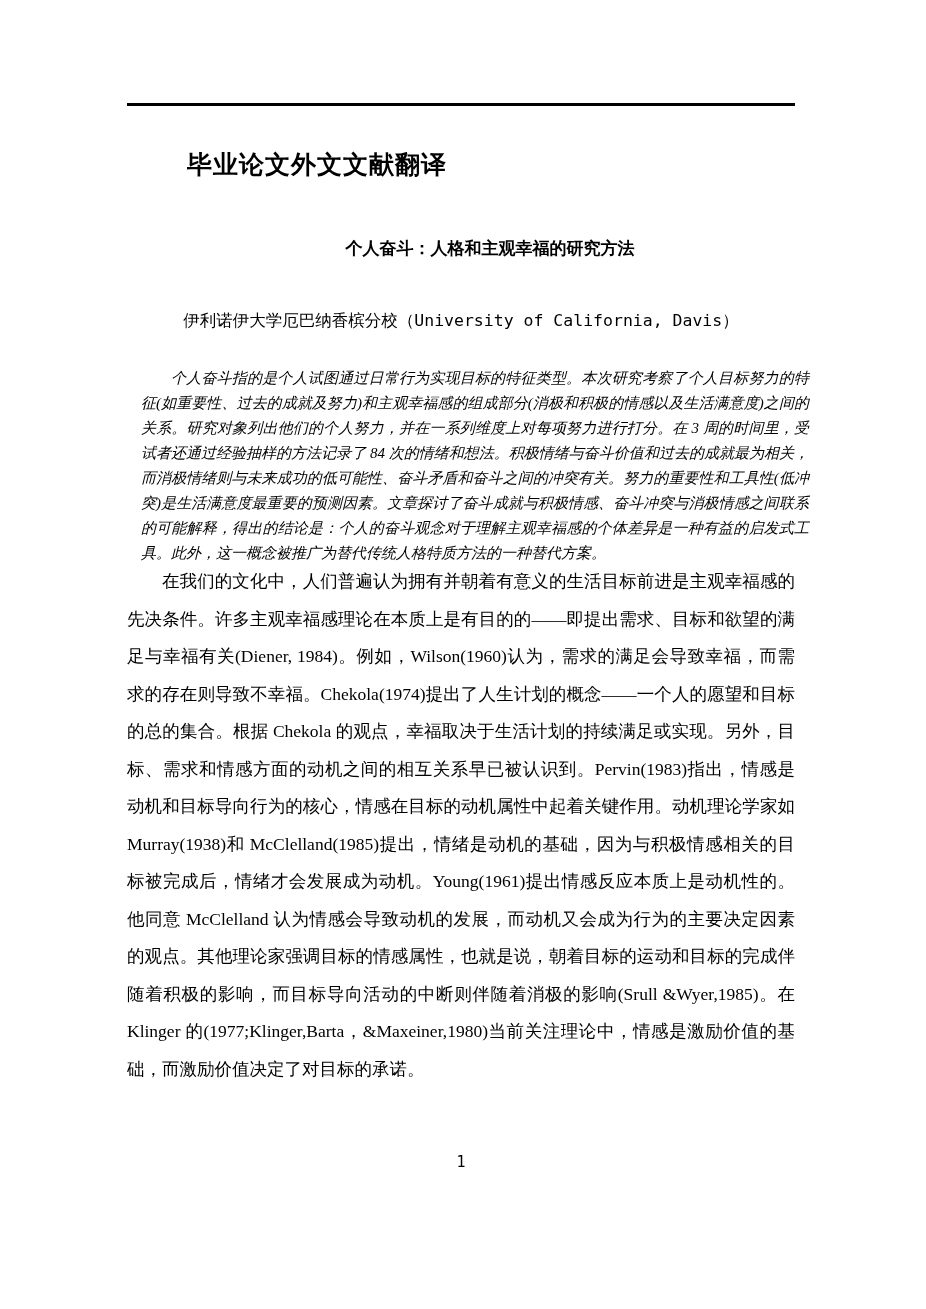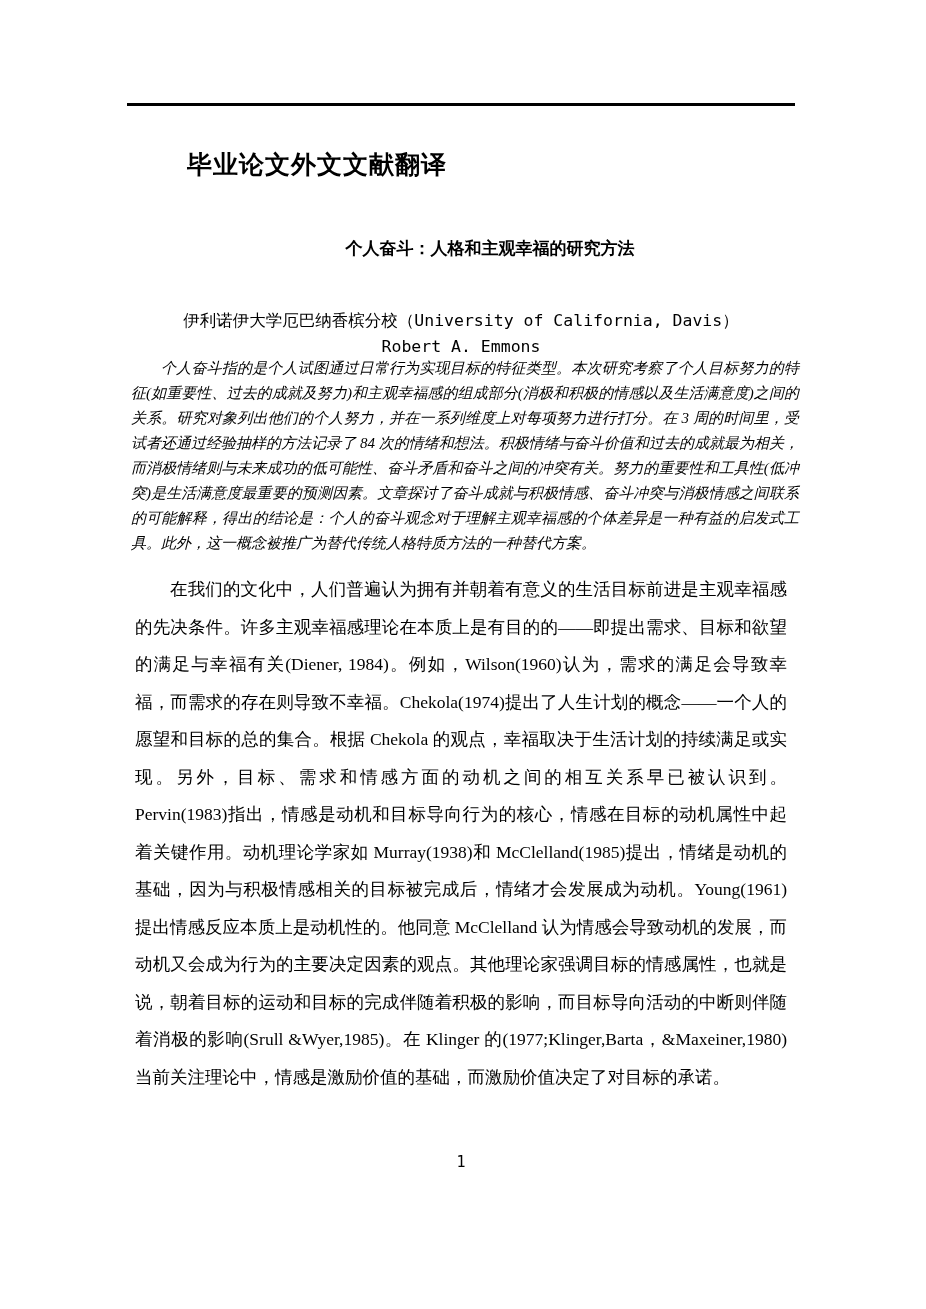--- a/index.html
+++ b/index.html
@@ -65,33 +65,33 @@
     position: absolute;
     top: 352px;
     left: 127px;
     width: 668px;
     font-family: "Liberation Serif", serif;
     font-style: italic;
     font-size: 15px;
     line-height: 25px;
     text-align: justify;
     text-indent: 2em;
-    margin: 4px;
+    margin: 14px;
   }
   .body-text {
     position: absolute;
     top: 563px;
     left: 127px;
     width: 668px;
     font-size: 17.5px;
     line-height: 37.5px;
     text-align: justify;
   }
   .body-text p {
-    margin: 8px;
+    margin: 0;
     text-indent: 2em;
   }
   .body-text p + p {
     margin-top: 21px;
   }
   .page-number {
     position: absolute;
     top: 1153px;
     left: 127px;
     width: 668px;
@@ -106,21 +106,20 @@
 <div class="page">
 
   <div class="header-rule"></div>
 
   <div class="doc-title">毕业论文外文文献翻译</div>
 
   <h1 class="article-title">个人奋斗：人格和主观幸福的研究方法</h1>
 
   <div class="byline">
     <span class="affiliation">伊利诺伊大学厄巴纳香槟分校（University of California, Davis）</span>
-    <span class="author">Robert A. Emmons</span>
   </div>
 
   <p class="abstract">个人奋斗指的是个人试图通过日常行为实现目标的特征类型。本次研究考察了个人目标努力的特征(如重要性、过去的成就及努力)和主观幸福感的组成部分(消极和积极的情感以及生活满意度)之间的关系。研究对象列出他们的个人努力，并在一系列维度上对每项努力进行打分。在 3 周的时间里，受试者还通过经验抽样的方法记录了 84 次的情绪和想法。积极情绪与奋斗价值和过去的成就最为相关，而消极情绪则与未来成功的低可能性、奋斗矛盾和奋斗之间的冲突有关。努力的重要性和工具性(低冲突)是生活满意度最重要的预测因素。文章探讨了奋斗成就与积极情感、奋斗冲突与消极情感之间联系的可能解释，得出的结论是：个人的奋斗观念对于理解主观幸福感的个体差异是一种有益的启发式工具。此外，这一概念被推广为替代传统人格特质方法的一种替代方案。</p>
 
   <div class="body-text">
     <p>在我们的文化中，人们普遍认为拥有并朝着有意义的生活目标前进是主观幸福感的先决条件。许多主观幸福感理论在本质上是有目的的——即提出需求、目标和欲望的满足与幸福有关(Diener, 1984)。例如，Wilson(1960)认为，需求的满足会导致幸福，而需求的存在则导致不幸福。Chekola(1974)提出了人生计划的概念——一个人的愿望和目标的总的集合。根据 Chekola 的观点，幸福取决于生活计划的持续满足或实现。另外，目标、需求和情感方面的动机之间的相互关系早已被认识到。Pervin(1983)指出，情感是动机和目标导向行为的核心，情感在目标的动机属性中起着关键作用。动机理论学家如 Murray(1938)和 McClelland(1985)提出，情绪是动机的基础，因为与积极情感相关的目标被完成后，情绪才会发展成为动机。Young(1961)提出情感反应本质上是动机性的。他同意 McClelland 认为情感会导致动机的发展，而动机又会成为行为的主要决定因素的观点。其他理论家强调目标的情感属性，也就是说，朝着目标的运动和目标的完成伴随着积极的影响，而目标导向活动的中断则伴随着消极的影响(Srull &amp;Wyer,1985)。在 Klinger 的(1977;Klinger,Barta，&amp;Maxeiner,1980)当前关注理论中，情感是激励价值的基础，而激励价值决定了对目标的承诺。</p>
   </div>
 
   <div class="page-number">1</div>
 

